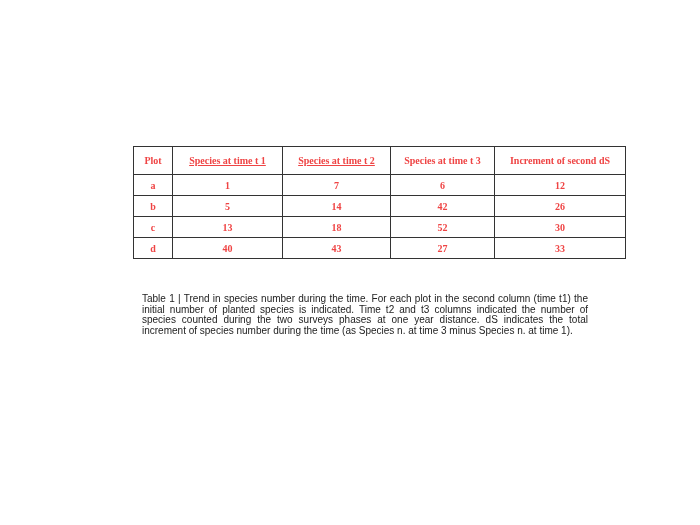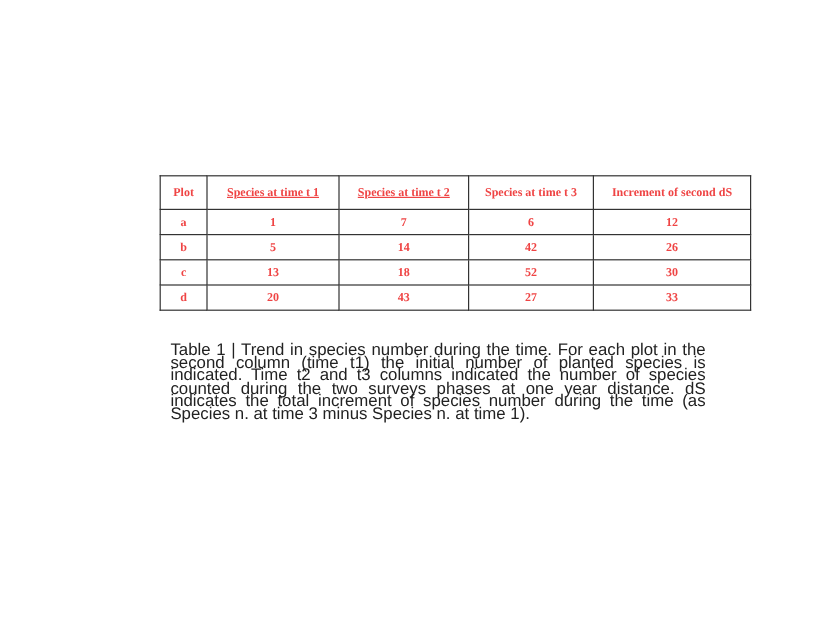--- a/index.html
+++ b/index.html
@@ -23,24 +23,24 @@
     }
     .species-table th { height: 27px; }
     .c0 { width: 38px; }
     .c1 { width: 109px; text-decoration: underline; }
     .c2 { width: 107px; text-decoration: underline; }
     .c3 { width: 103px; }
     .c4 { width: 130px; }
     .caption {
       position: absolute;
       left: 142px;
-      top: 272px;
+      top: 284px;
       width: 446px;
       font-family: "Liberation Sans", sans-serif;
-      font-size: 14px;
+      font-size: 10px;
       line-height: 10.5px;
       color: #222;
       text-align: justify;
     }
   </style>
 </head>
 <body>
 
 <table class="species-table">
   <thead>
@@ -69,21 +69,21 @@
     </tr>
     <tr>
       <td>c</td>
       <td>13</td>
       <td>18</td>
       <td>52</td>
       <td>30</td>
     </tr>
     <tr>
       <td>d</td>
-      <td>20</td>
+      <td>40</td>
       <td>43</td>
       <td>27</td>
       <td>33</td>
     </tr>
   </tbody>
 </table>
 
 <p class="caption">Table 1 | Trend in species number during the time. For each plot in the second column (time t1) the initial number of planted species is indicated. Time t2 and t3 columns indicated the number of species counted during the two surveys phases at one year distance. dS indicates the total increment of species number during the time (as Species n. at time 3 minus Species n. at time 1).</p>
 
 </body></html>

